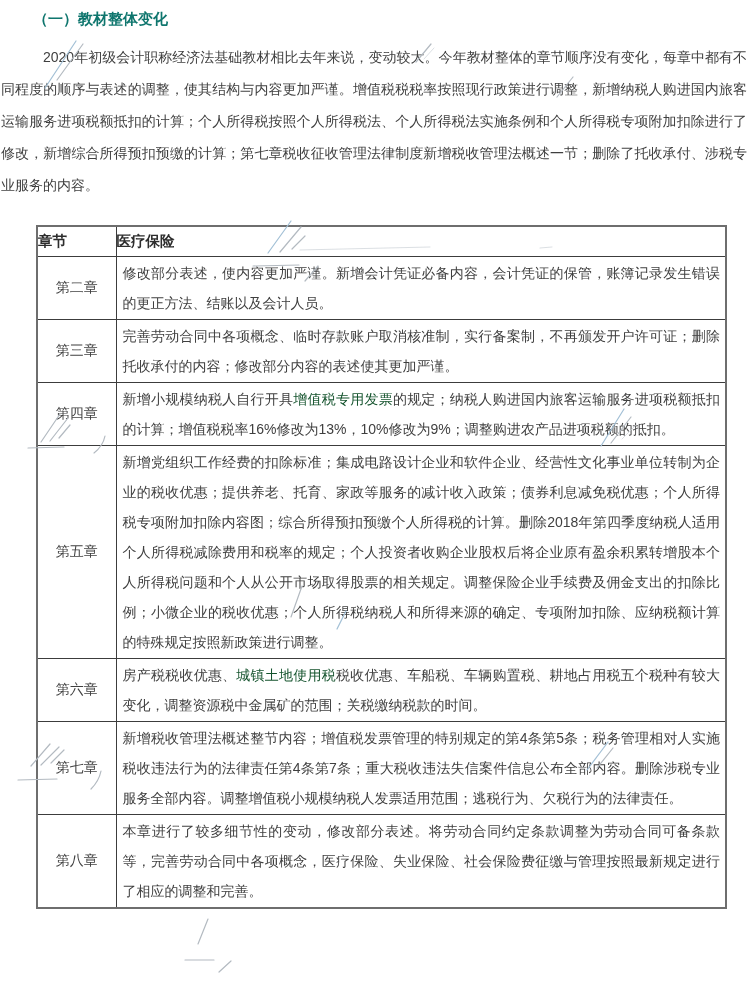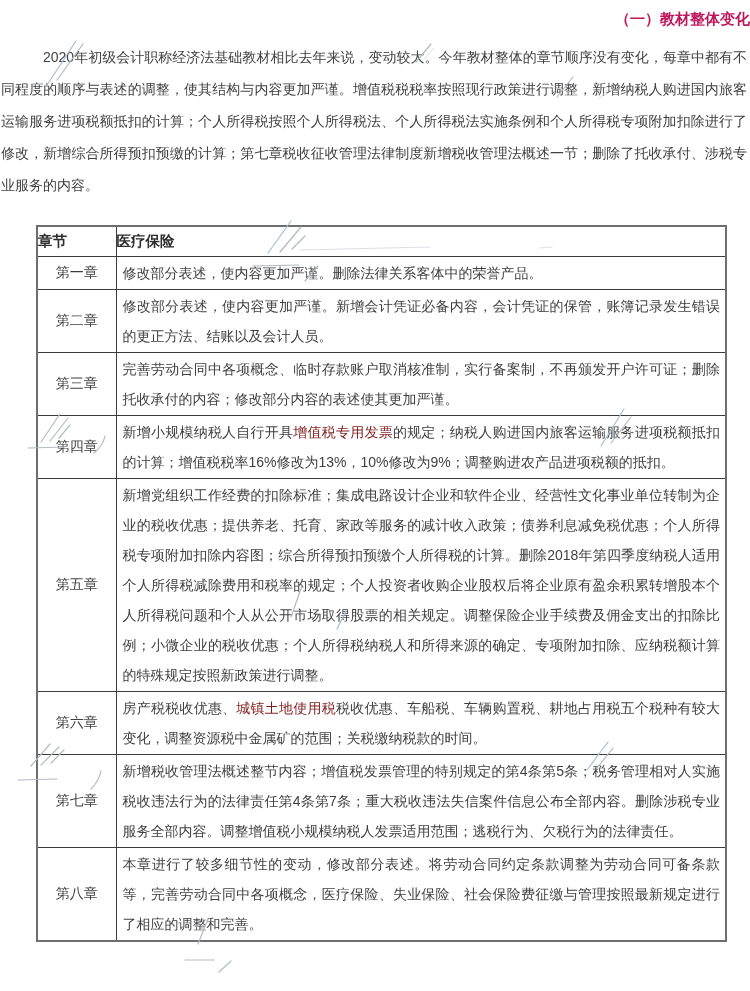--- a/index.html
+++ b/index.html
@@ -10,23 +10,22 @@
     overflow: hidden;
     background: #ffffff;
     font-family: "Liberation Sans", "DejaVu Sans", sans-serif;
     color: #3f3f3f;
   }
   .sec-heading {
     margin: 0 0 0 33px;
     padding: 0;
     font-size: 15px;
     font-weight: bold;
-    color: #be185d;
+    color: #0f766e;
     line-height: 18px;
-    text-align: right;
   }
   .sec-heading.first { padding-top: 10px; }
   .intro {
     margin: 13px 3px 0 1px;
     font-size: 14px;
     line-height: 32px;
     text-indent: 42px;
     text-align: justify;
     color: #3f3f3f;
   }
@@ -57,21 +56,21 @@
   }
   td.chapter-cell {
     text-align: center;
     padding: 0 2px;
   }
   td.changes-cell {
     padding: 1px 5px 1px 6px;
     line-height: 30px;
     text-align: justify;
   }
-  .kw-link { color: #7f1d1d; cursor: pointer; }
+  .kw-link { color: #14532d; cursor: pointer; }
   .marks-overlay {
     position: absolute;
     left: 0; top: 0;
     width: 750px; height: 991px;
     pointer-events: none;
   }
   .marks-overlay path { fill: none; stroke-linecap: round; }
   .pm-gray  { stroke: #b3bac1; stroke-width: 1.2; }
   .pm-blue  { stroke: #a3c0d6; stroke-width: 1.2; }
   .pm-faint { stroke: #ccd2d7; stroke-width: 1; opacity: .7; }
@@ -91,24 +90,20 @@
       <col class="c1">
       <col class="c2">
     </colgroup>
     <thead>
       <tr>
         <th>章节</th>
         <th>医疗保险</th>
       </tr>
     </thead>
     <tbody>
-        <tr>
-          <td class="chapter-cell">第一章</td>
-          <td class="changes-cell"><span>修改部分表述，使内容更加严谨。删除法律关系客体中的荣誉产品。</span></td>
-        </tr>
         <tr>
           <td class="chapter-cell">第二章</td>
           <td class="changes-cell"><span>修改部分表述，使内容更加严谨。新增会计凭证必备内容，会计凭证的保管，账簿记录发生错误的更正方法、结账以及会计人员。</span></td>
         </tr>
         <tr>
           <td class="chapter-cell">第三章</td>
           <td class="changes-cell"><span>完善劳动合同中各项概念、临时存款账户取消核准制，实行备案制，不再颁发开户许可证；删除托收承付的内容；修改部分内容的表述使其更加严谨。</span></td>
         </tr>
         <tr>
           <td class="chapter-cell">第四章</td>

